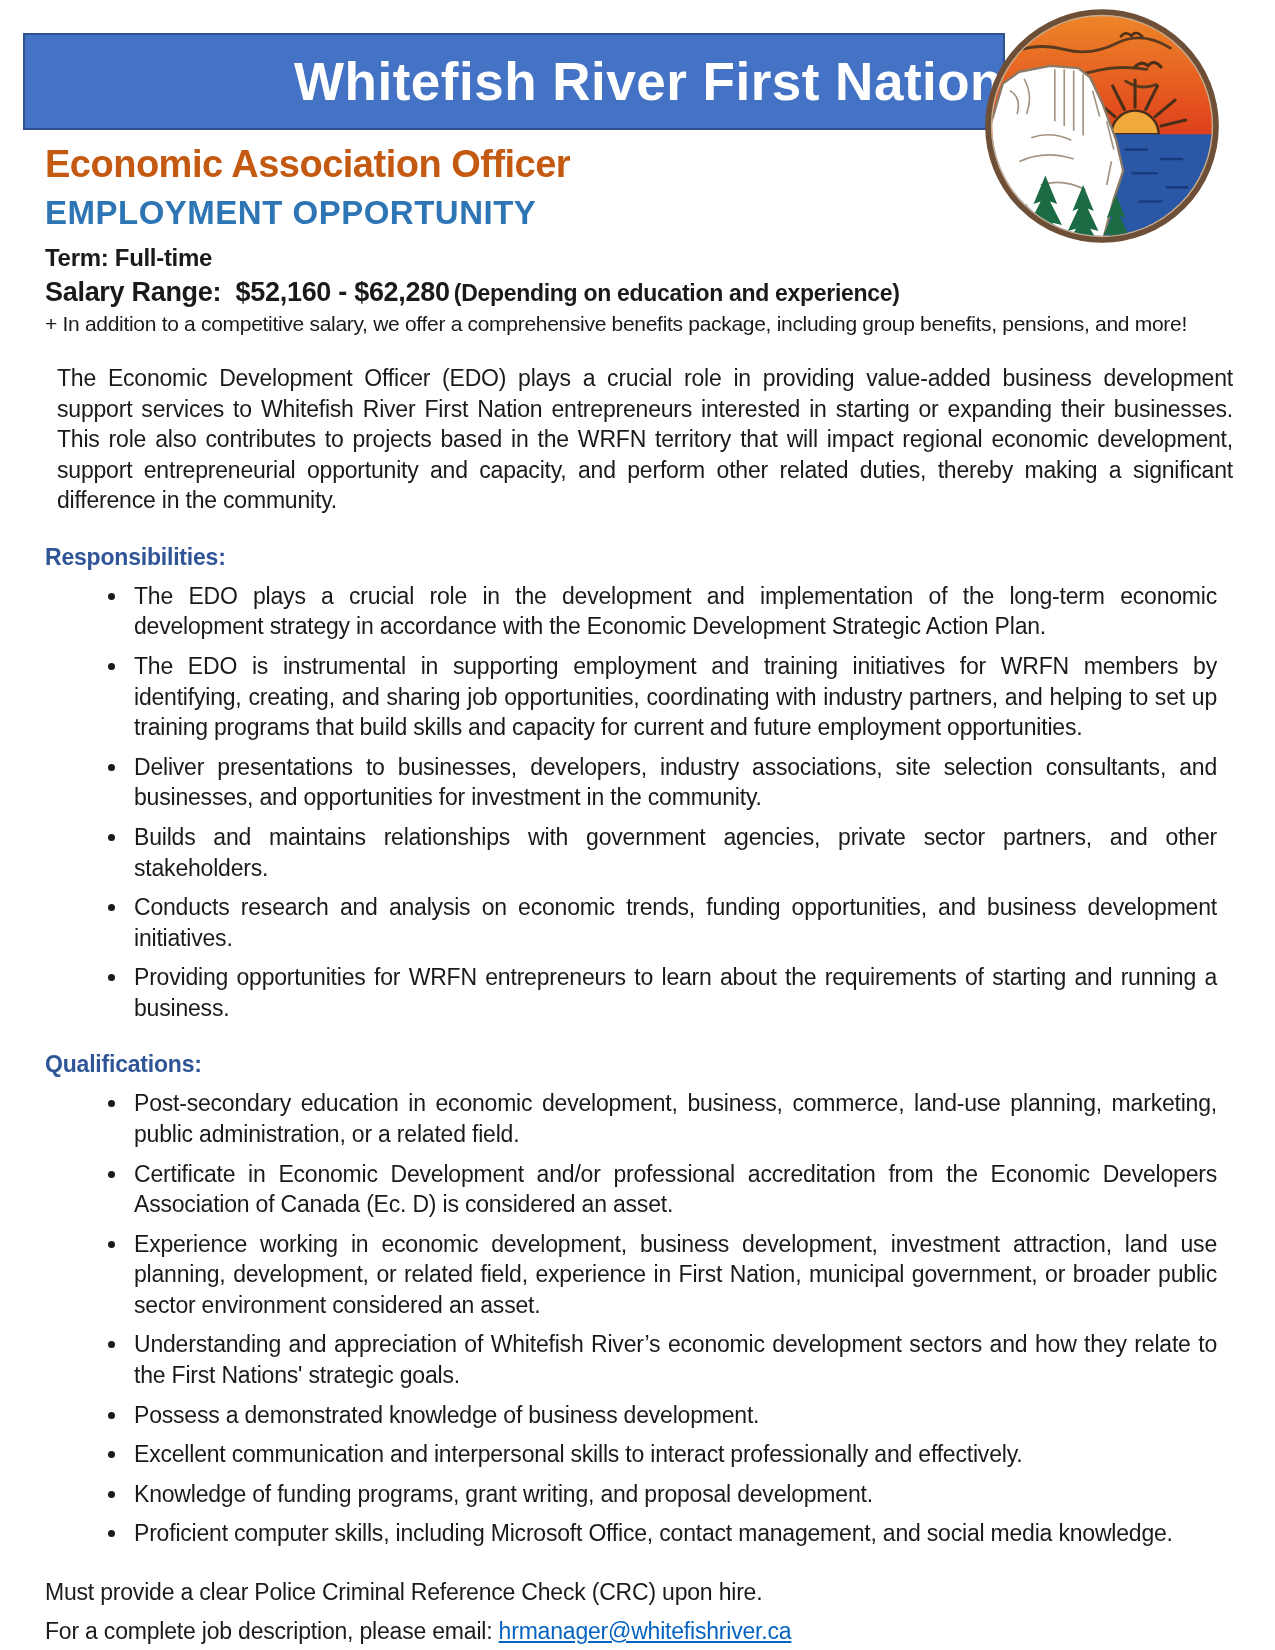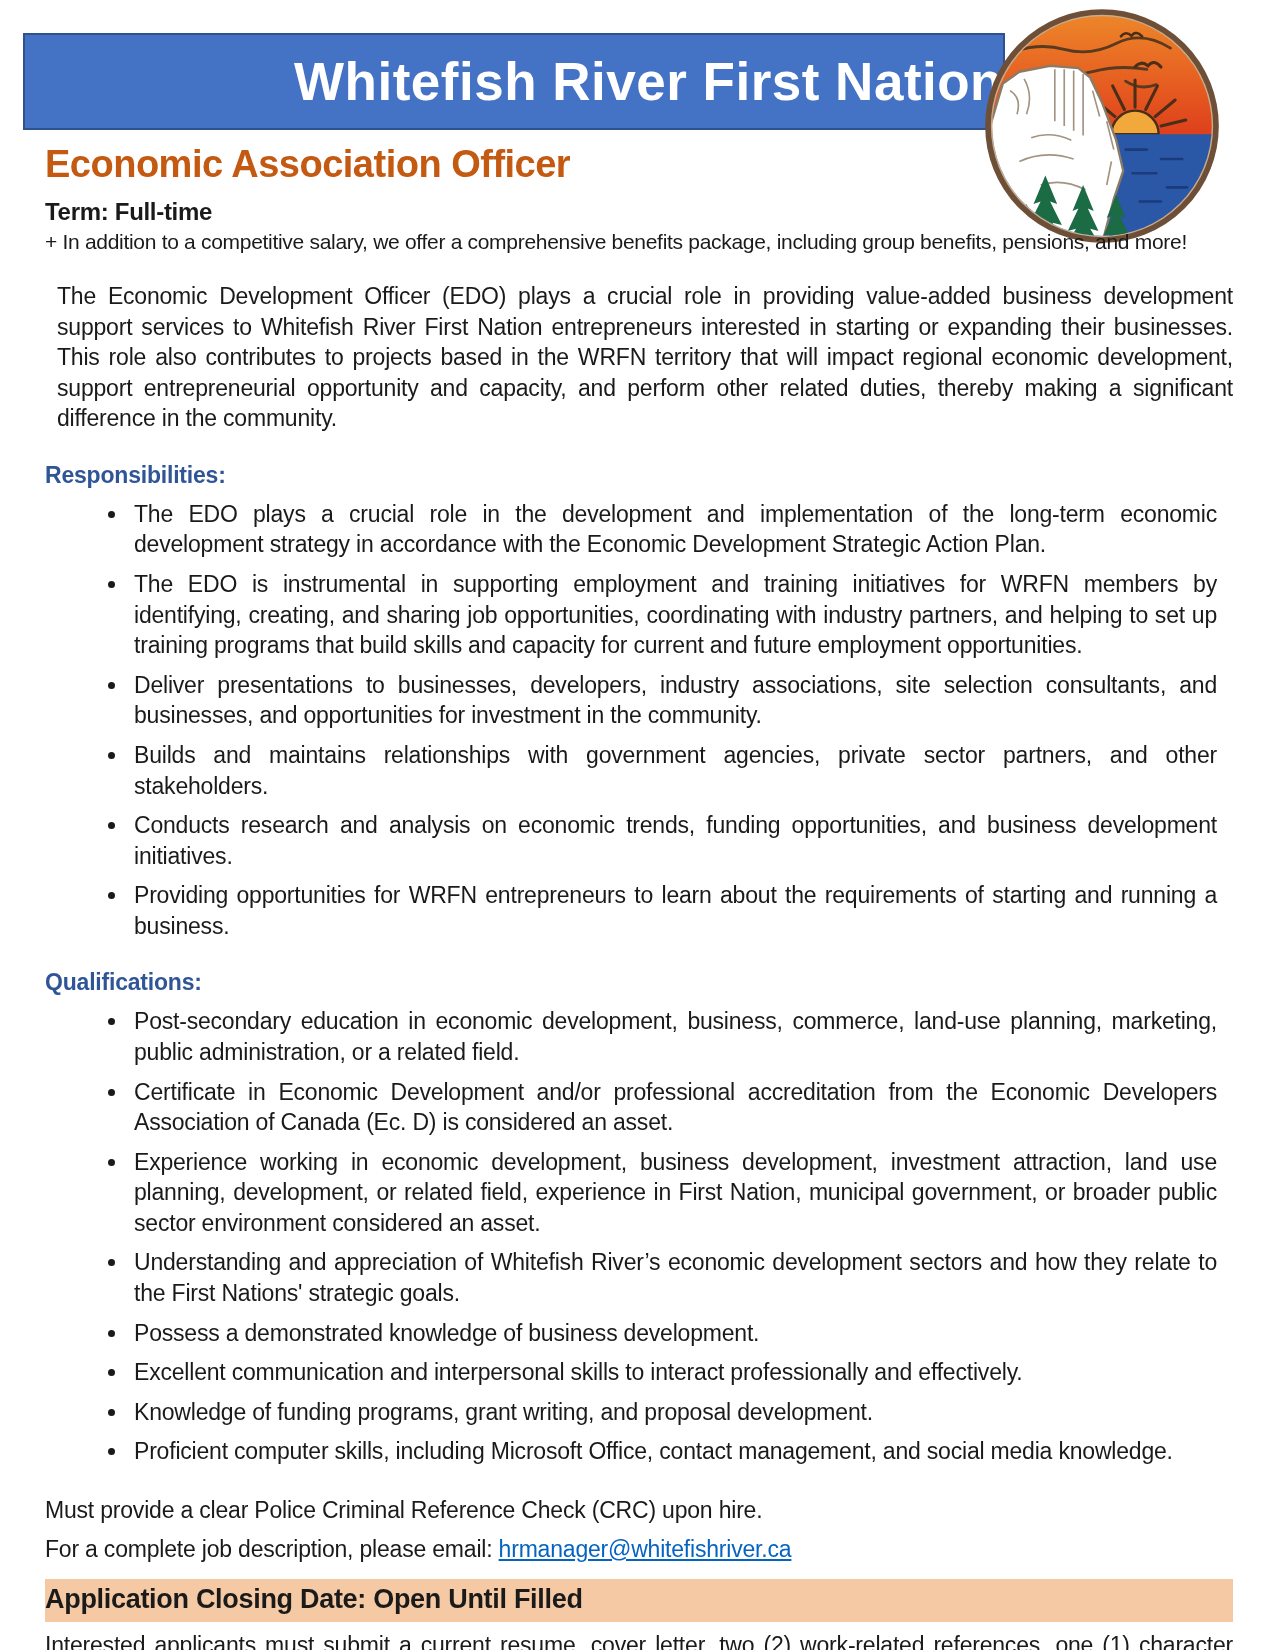--- a/index.html
+++ b/index.html
@@ -205,22 +205,24 @@
         </g>
       </g>
       <circle cx="100" cy="100" r="95" fill="none" stroke="#6E4F37" stroke-width="1.6"></circle>
       <circle cx="100" cy="100" r="98" fill="none" stroke="#6E4F37" stroke-width="2"></circle>
     </svg>
   </div>
 
   <div class="content">
 
     <h2 class="job-title">Economic Association Officer</h2>
+    <h3 class="subtitle">EMPLOYMENT OPPORTUNITY</h3>
 
     <p class="term-line">Term: Full-time</p>
+    <p class="salary-line"><span class="salary-main">Salary Range:&nbsp; $52,160 - $62,280</span> <span class="salary-note">(Depending on education and experience)</span></p>
     <p class="benefits-note">+ In addition to a competitive salary, we offer a comprehensive benefits package, including group benefits, pensions, and more!</p>
 
     <p class="intro">The Economic Development Officer (EDO) plays a crucial role in providing value-added business development support services to Whitefish River First Nation entrepreneurs interested in starting or expanding their businesses. This role also contributes to projects based in the WRFN territory that will impact regional economic development, support entrepreneurial opportunity and capacity, and perform other related duties, thereby making a significant difference in the community.</p>
 
     <h4 class="section-heading">Responsibilities:</h4>
     <ul class="bullets">
 
     <li>The EDO plays a crucial role in the development and implementation of the long-term economic development strategy in accordance with the Economic Development Strategic Action Plan.</li>
         <li>The EDO is instrumental in supporting employment and training initiatives for WRFN members by identifying, creating, and sharing job opportunities, coordinating with industry partners, and helping to set up training programs that build skills and capacity for current and future employment opportunities.</li>
         <li>Deliver presentations to businesses, developers, industry associations, site selection consultants, and businesses, and opportunities for investment in the community.</li>

